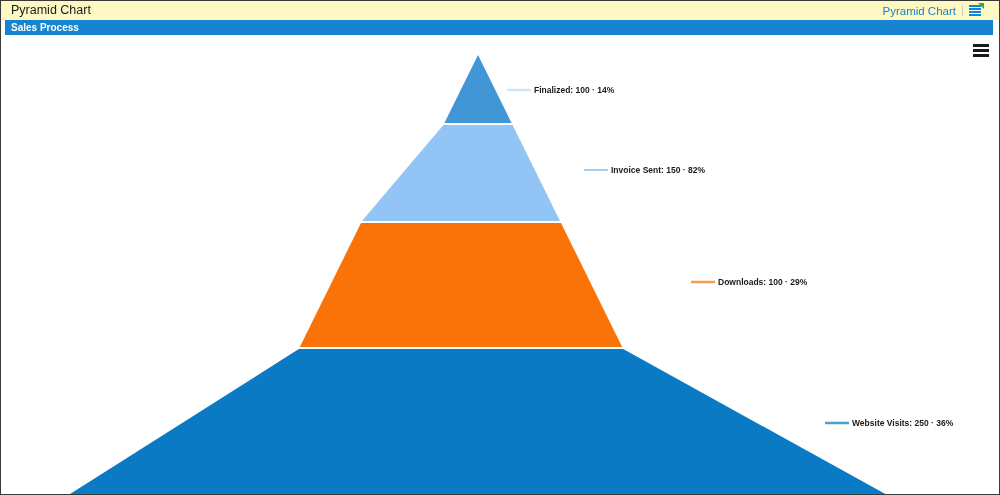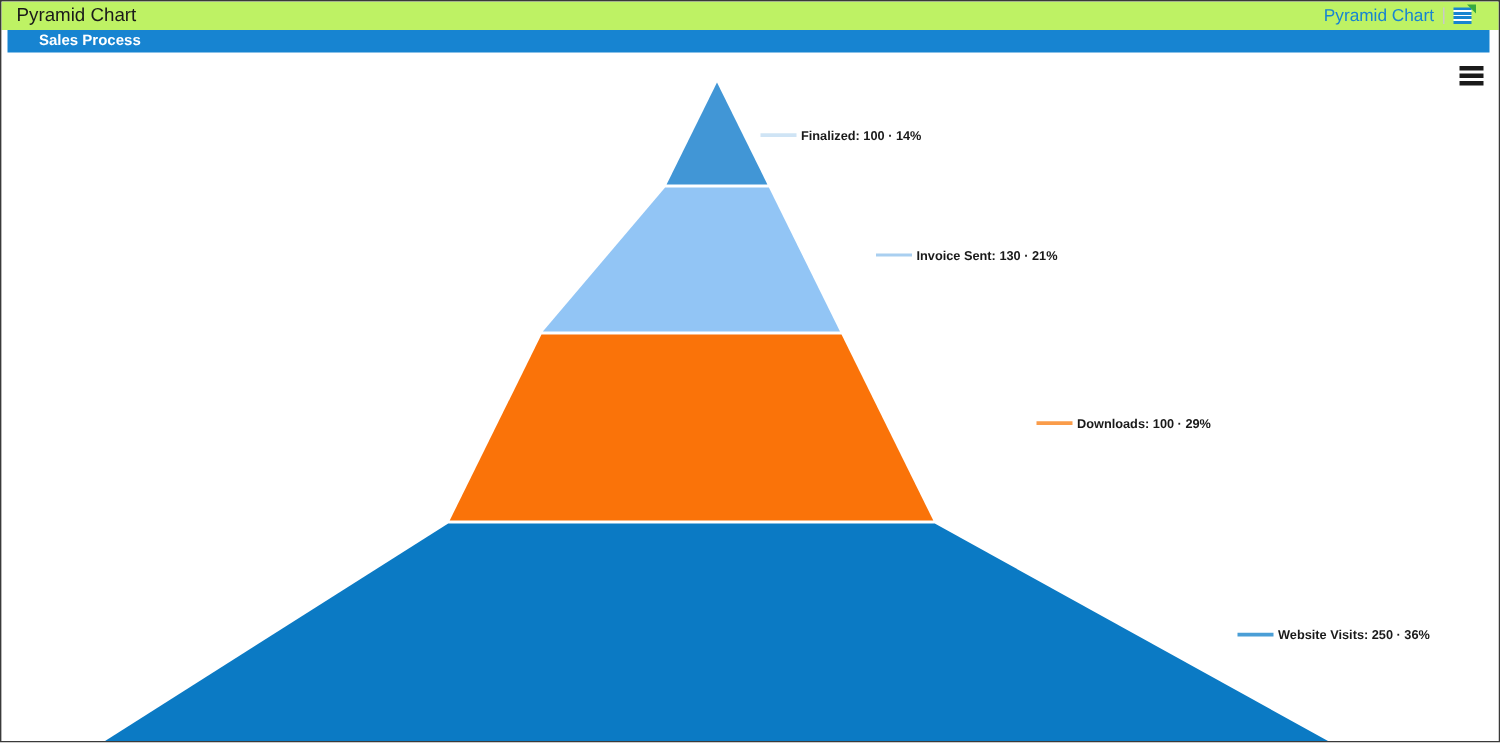--- a/index.html
+++ b/index.html
@@ -19,21 +19,21 @@
     background: #ffffff;
     overflow: hidden;
   }
 
   
   .top-bar {
     position: absolute;
     left: 0; top: 0;
     width: 1000px;
     height: 19px;
-    background: #bef264;
+    background: #fef9c3;
     display: flex;
     align-items: center;
     box-sizing: border-box;
     padding: 0 18px 0 10px;
   }
   .app-title {
     font-size: 12.5px;
     color: #1a1a1a;
     line-height: 1;
     white-space: nowrap;
@@ -95,21 +95,21 @@
   }
   .panel-title-bar {
     position: absolute;
     left: 4px; top: 0;
     width: 988px;
     height: 15px;
     background: #1784d1;
     display: flex;
     align-items: center;
     box-sizing: border-box;
-    padding-left: 21px;
+    padding-left: 6px;
   }
   .panel-title-text {
     font-size: 10px;
     font-weight: bold;
     color: #ffffff;
     line-height: 1;
     white-space: nowrap;
   }
 
   
@@ -195,19 +195,19 @@
 
         <polygon id="tier-3-shape" points="297.8,314 622.2,314 897.0,466 58.0,466" fill="#0b7ac4"></polygon>
 
         <line id="conn-0" x1="506" y1="55" x2="530" y2="55" stroke="#cfe4f5" stroke-width="2.5"></line>
         <line id="conn-1" x1="583" y1="135" x2="607" y2="135" stroke="#a9cff0" stroke-width="2"></line>
         <line id="conn-2" x1="690" y1="247" x2="714" y2="247" stroke="#fa9c4a" stroke-width="2.5"></line>
         <line id="conn-3" x1="824" y1="388" x2="848" y2="388" stroke="#4a9ed6" stroke-width="2.5"></line>
       </svg>
 
       <div class="tier-label" style="left:533px; top:51px;">Finalized: 100 · 14%</div>
-      <div class="tier-label" style="left:610px; top:131px;">Invoice Sent: 130 · 21%</div>
+      <div class="tier-label" style="left:610px; top:131px;">Invoice Sent: 150 · 82%</div>
       <div class="tier-label" style="left:717px; top:243px;">Downloads: 100 · 29%</div>
       <div class="tier-label" style="left:851px; top:384px;text-align:right;">Website Visits: 250 · 36%</div>
 
     </div>
   </div>
 </div>
 
 </body></html>

